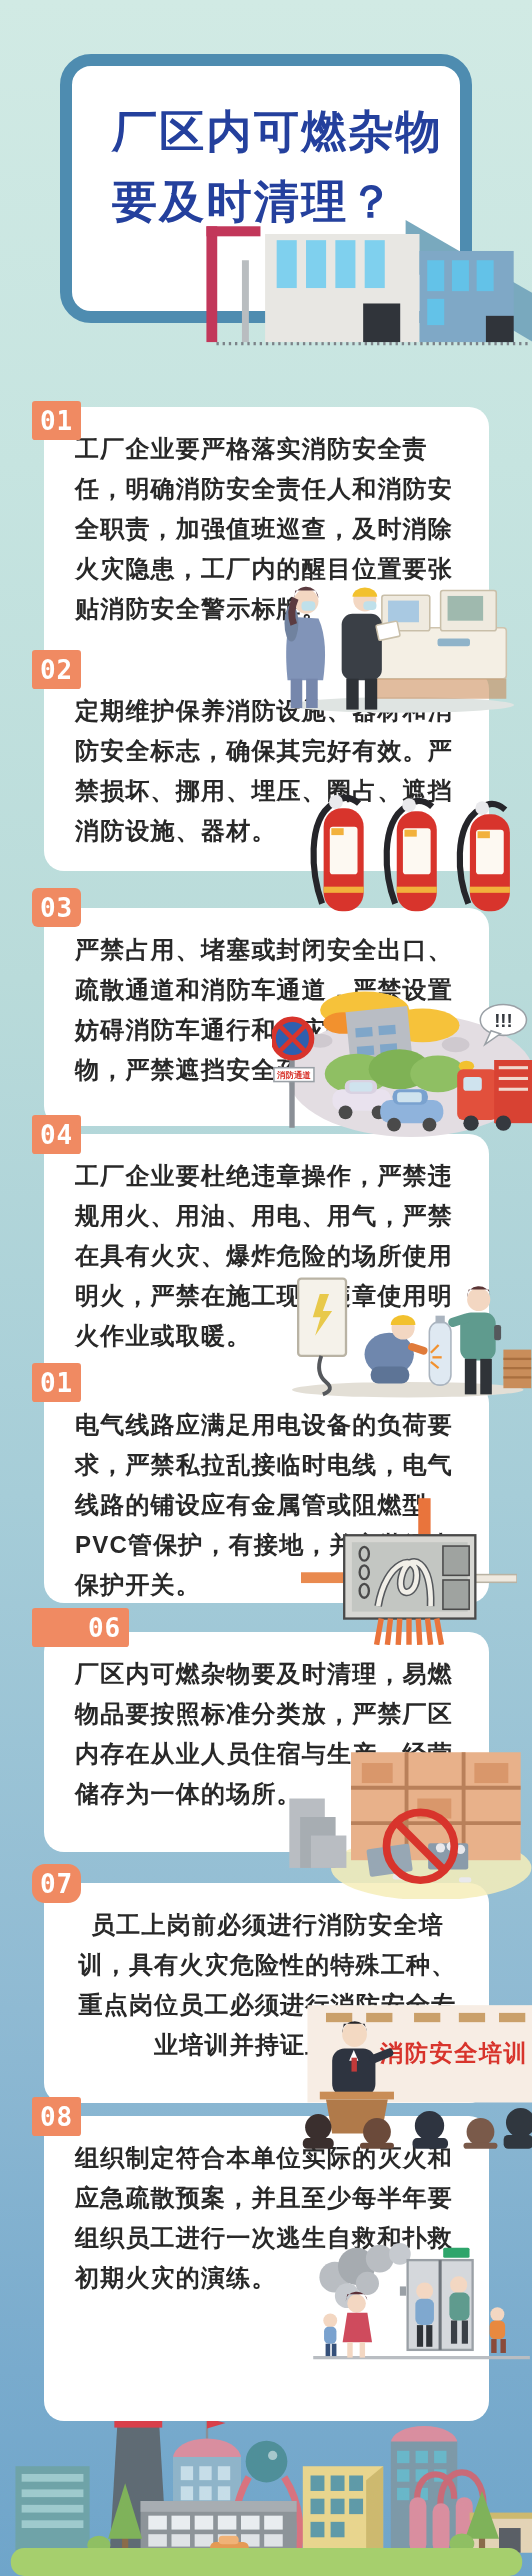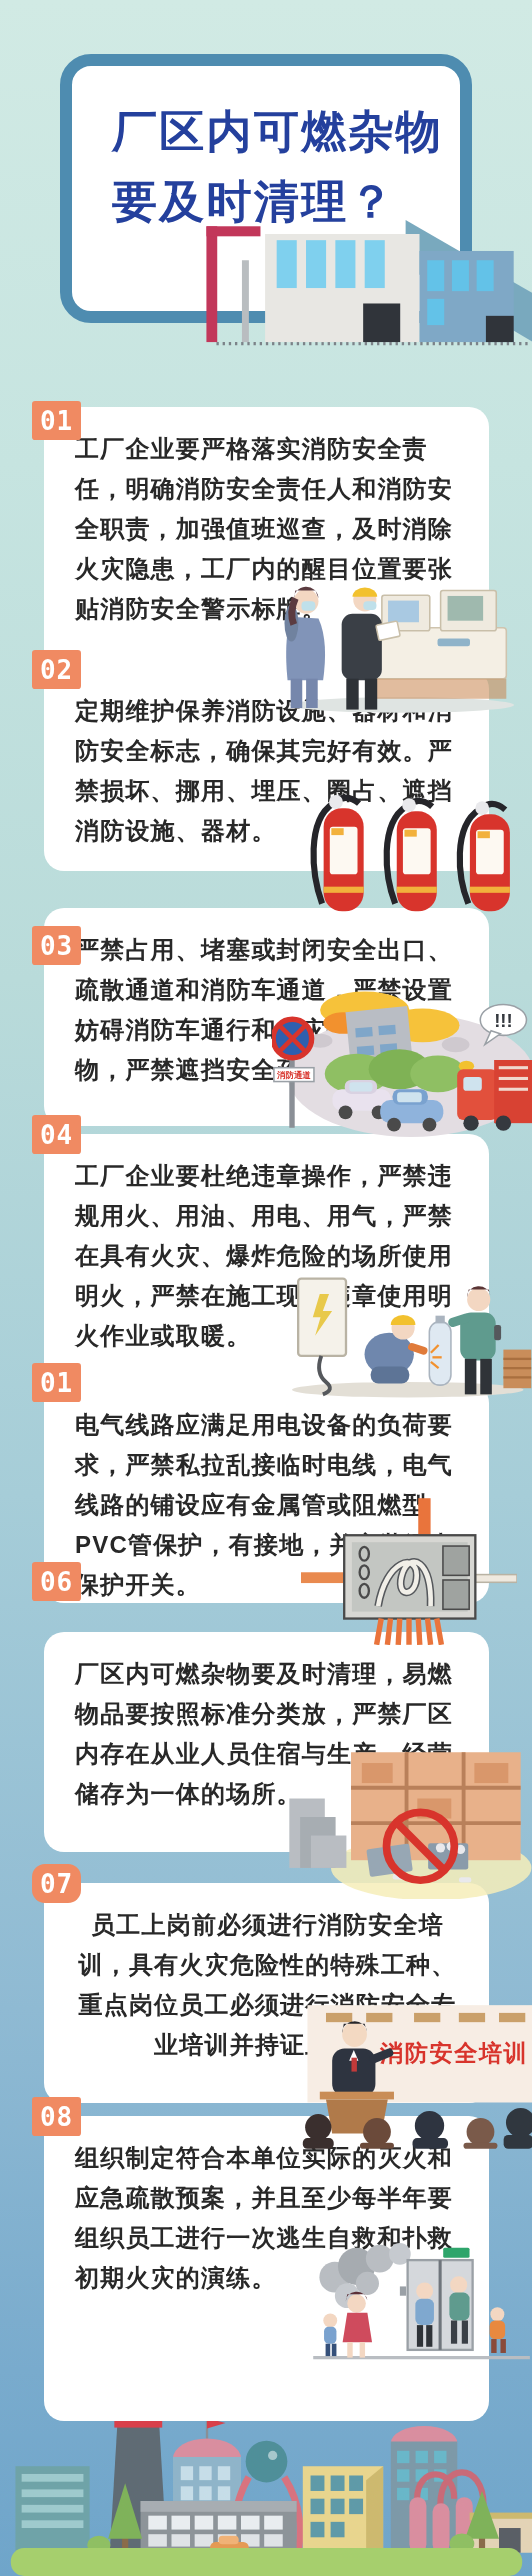--- a/index.html
+++ b/index.html
@@ -251,21 +251,21 @@
         <circle cx="40" cy="26" r="9" fill="#e9e9ec"></circle>
         <rect x="24" y="34" width="52" height="126" rx="24" fill="#d8342c"></rect>
         <rect x="32" y="54" width="36" height="58" rx="4" fill="#fdf9f2"></rect>
         <rect x="34" y="56" width="16" height="9" fill="#f2b13c"></rect>
         <rect x="24" y="128" width="52" height="8" fill="#f2b13c"></rect>
       </g>
     </svg>
   </section>
 
   <section>
-    <div class="badge" style="top:926px;">
+    <div class="badge" style="top:888px;border-radius:6px;">
         <span>03</span>
       </div>
     <div class="card" style="top:908px;height:218px;">
       <p class="tip-text">严禁占用、堵塞或封闭安全出口、疏散通道和消防车通道，严禁设置妨碍消防车通行和火灾扑救的障碍物，严禁遮挡安全疏散指示标志。</p>
     </div>
     <svg class="illus" style="left:272px;top:983px;" width="261" height="154" viewBox="0 0 338 200">
       <ellipse cx="180" cy="120" rx="160" ry="80" fill="#e3dde2"></ellipse>
       <g>
         <ellipse cx="120" cy="35" rx="58" ry="24" fill="#f6c23a"></ellipse>
         <ellipse cx="195" cy="55" rx="48" ry="22" fill="#f6c23a"></ellipse>
@@ -398,21 +398,21 @@
         <line x1="128" y1="156" x2="126" y2="190"></line>
           <line x1="140" y1="156" x2="140" y2="190"></line>
         <line x1="152" y1="156" x2="154" y2="190"></line>
           <line x1="164" y1="156" x2="168" y2="190"></line>
         <line x1="176" y1="156" x2="182" y2="190"></line>
       </g>
     </svg>
   </section>
 
   <section>
-    <div class="badge" style="top:1562px;">
+    <div class="badge" style="top:1608px;padding-left:48px;">
         <span>06</span>
       </div>
     <div class="card" style="top:1632px;height:220px;">
       <p class="tip-text">厂区内可燃杂物要及时清理，易燃物品要按照标准分类放，严禁厂区内存在从业人员住宿与生产、经营储存为一体的场所。</p>
     </div>
     <svg class="illus" style="left:277px;top:1752px;" width="256" height="147" viewBox="0 0 332 190">
       <ellipse cx="200" cy="150" rx="130" ry="42" fill="#f6edb8" opacity="0.85"></ellipse>
       <g>
         <rect x="96" y="0" width="220" height="140" fill="#e8b18a"></rect>
         <line x1="96" y1="46" x2="316" y2="46" stroke="#b9805a" stroke-width="5"></line>

